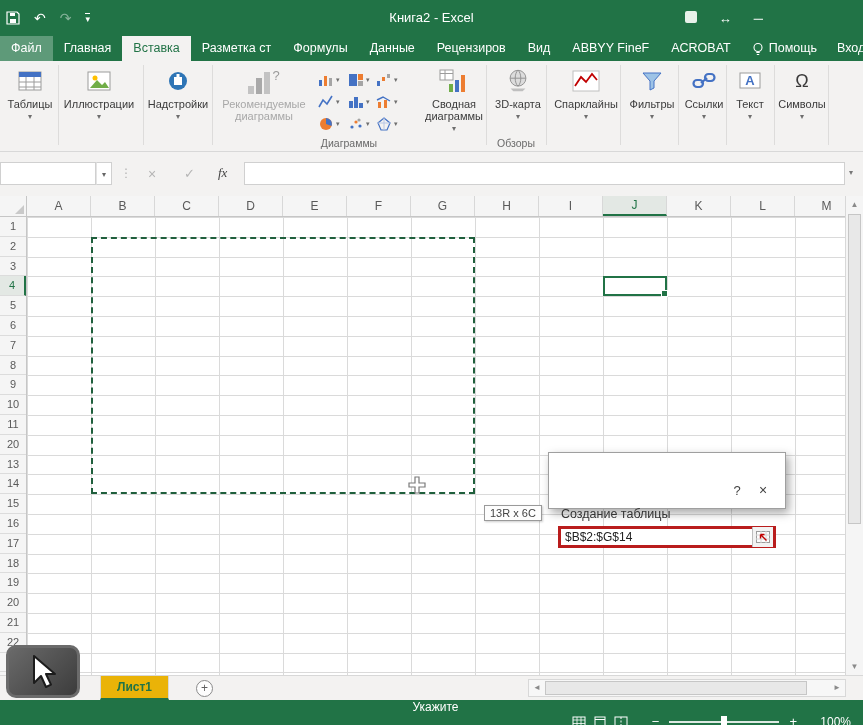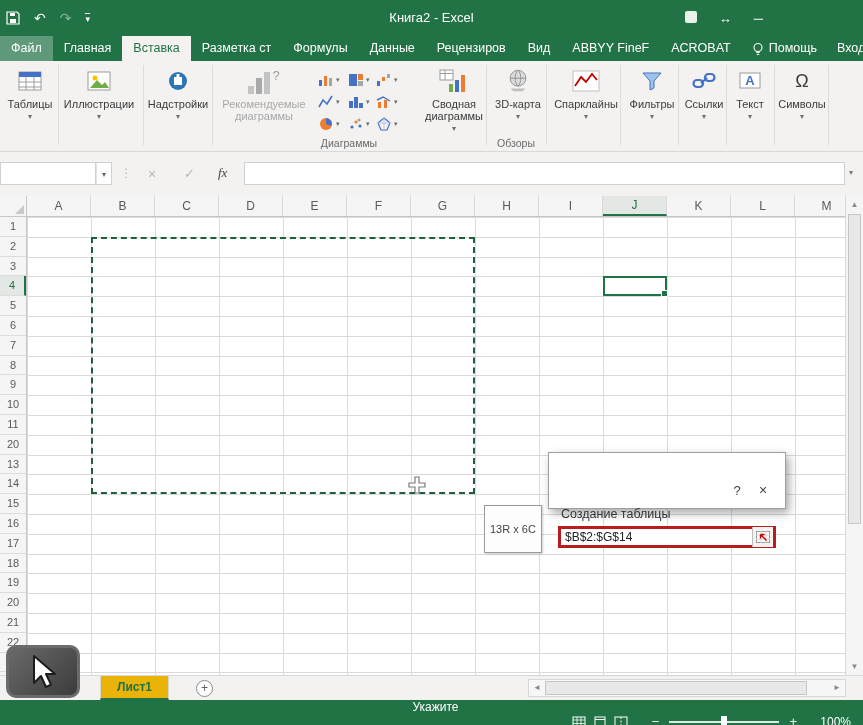--- a/index.html
+++ b/index.html
@@ -71,21 +71,21 @@
   
   .dialog { position:absolute; left:548px; top:452px; width:238px; height:57px; background:#fff; border:1px solid #9f9f9f; box-shadow:3px 4px 9px rgba(0,0,0,.35); z-index:45; }
   .dlg-head { display:flex; align-items:center; padding:6px 8px 4px 12px; font-size:12.5px; color:#333; }
   .dlg-title { flex:1;margin-top:48px; }
   .dlg-help { width:24px; text-align:center; color:#444; font-size:13px; }
   .dlg-close { width:28px; text-align:center; color:#444; font-size:14px; }
   .dlg-input { margin:1px 9px 0 9px; height:22px; border:3px solid #b91c1c; background:#fff; display:flex; align-items:center; font-size:12px; color:#222; padding-left:4px; }
   .dlg-rangebtn { margin-left:auto; width:21px; height:20px; background:#f2f2f2; border-left:1px solid #bdbdbd; display:flex; align-items:center; justify-content:center; }
 
   
-  .tooltip { position:absolute; left:484px; top:505px; background:#fdfdfd; border:1px solid #9a9a9a; padding:17px 5px; font-size:11px; color:#444; box-shadow:1px 1px 2px rgba(0,0,0,.2); z-index:44; white-space:nowrap; }
+  .tooltip { position:absolute; left:484px; top:505px; background:#fdfdfd; border:1px solid #9a9a9a; padding:1px 5px; font-size:11px; color:#444; box-shadow:1px 1px 2px rgba(0,0,0,.2); z-index:44; white-space:nowrap; }
   .cursor { position:absolute; left:407px; top:475px; z-index:60; }
 
   
   .sheetbar { position:absolute; left:0; top:675px; width:863px; height:25px; background:#f3f2f1; border-top:1px solid #d8d8d8; }
   .sheet-tab { position:absolute; left:100px; top:0; height:24px; padding:0 16px; background:#eab308; color:#217346; font-weight:bold; font-size:12px; line-height:22px; border-left:1px solid #d8d8d8; border-right:1px solid #d8d8d8; border-bottom:2px solid #217346; }
   .add-sheet { position:absolute; left:196px; top:4px; width:17px; height:17px; border:1px solid #8a8a8a; border-radius:50%; background:#fdfdfd; color:#5f5f5f; font-size:12px; line-height:14px; text-align:center; }
   .hscroll { position:absolute; left:528px; top:3px; width:318px; height:18px; background:#f7f7f7; border:1px solid #d8d8d8; }
   .hs-arrow { position:absolute; top:0; width:14px; height:16px; color:#8a8a8a; font-size:8px; text-align:center; line-height:16px; }
   .hs-thumb { position:absolute; left:16px; top:1px; width:262px; height:14px; background:#e8e8e8; border:1px solid #c6c6c6; }
 

